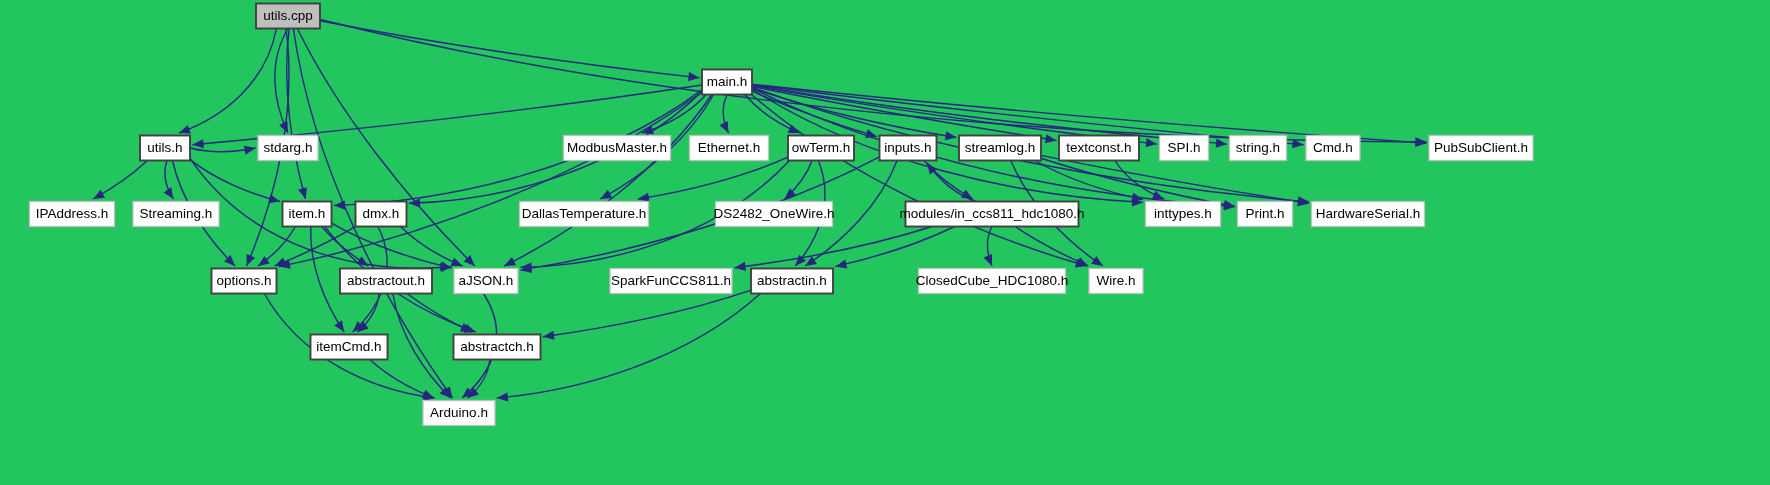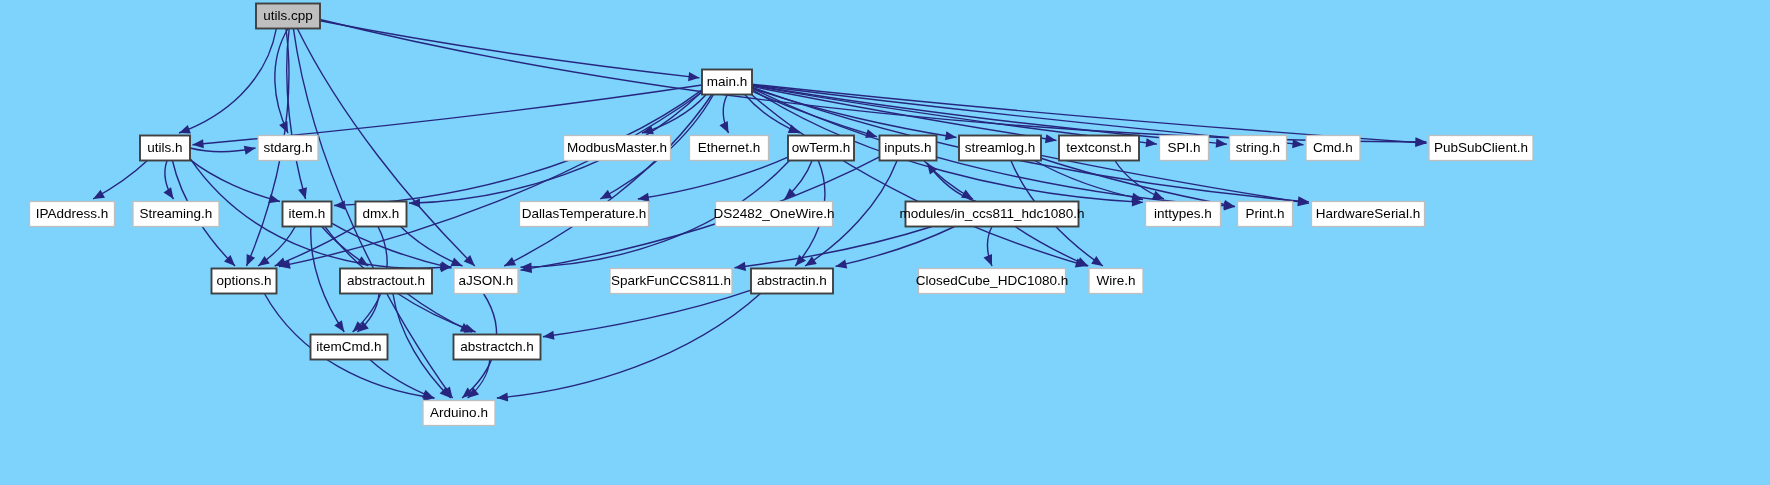--- a/index.html
+++ b/index.html
@@ -1,17 +1,17 @@
 <!DOCTYPE html>
 <html><head>
 <meta charset="utf-8">
 <style>
   html,body{margin:0;padding:0;background:#ffffff;}
   body{font-family:"Liberation Sans", sans-serif;}
-  #graph-root{position:relative;width:1770px;height:485px;overflow:hidden;background:#7dd3fc;}
+  #graph-root{position:relative;width:1770px;height:485px;overflow:hidden;background:#22c55e;}
   svg{display:block;}
   .edge{fill:none;stroke:#26267f;stroke-width:1.4;}
   .arrow{fill:#26267f;stroke:none;}
   .node-box{stroke-width:1.3;}
   .node-box.lib{fill:#ffffff;stroke:#bfbfbf;}
   .node-box.local{fill:#ffffff;stroke:#404040;stroke-width:1.9;}
   .node-box.root{fill:#bfbfbf;stroke:#404040;stroke-width:1.9;}
   .node-label{font-family:"Liberation Sans", sans-serif;font-size:13.5px;fill:#000000;
                text-anchor:middle;dominant-baseline:middle;}
 </style>

